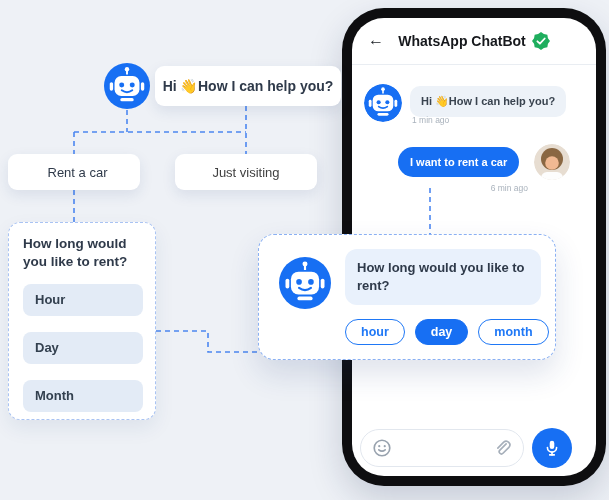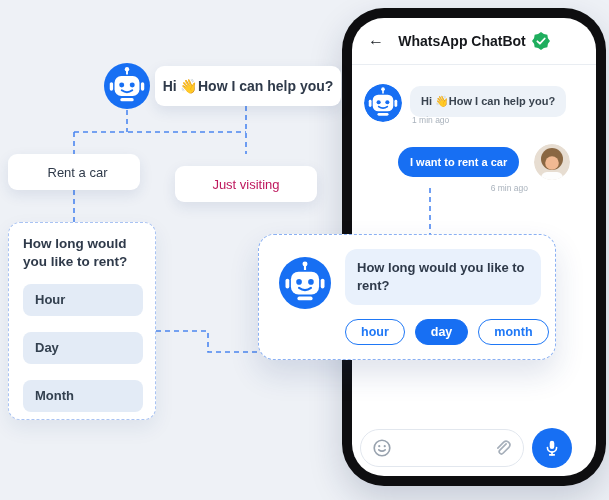--- a/index.html
+++ b/index.html
@@ -36,21 +36,21 @@
   .mic-btn { position:absolute; left:180px; top:410px; width:40px; height:40px; border-radius:50%;
              background:#176ff3; display:flex; align-items:center; justify-content:center; cursor:pointer; }
   .icon22 { width:22px; height:22px; display:block; }
 
   
   .node { background:#fff; border-radius:9px; box-shadow:0 5px 14px rgba(30,60,120,.10);
           display:flex; align-items:center; justify-content:center; z-index:3; }
   .robot-wrap { z-index:3; }
   .greeting { left:155px; top:66px; width:186px; height:40px; font-size:14px; font-weight:700; color:#2f3a4a; white-space:nowrap; }
   .branch1 { left:8px; top:154px; width:132px; height:36px; font-size:13px; font-weight:400; color:#2f3a4a; cursor:pointer;padding-left:7px; }
-  .branch2 { left:175px; top:166px; width:142px; height:36px; font-size:13px; color:#be185d; cursor:pointer; }
+  .branch2 { left:175px; top:154px; width:142px; height:36px; font-size:13px; color:#404040; cursor:pointer; }
 
   .q-card { left:8px; top:222px; width:148px; height:198px; background:#fff; border:1.5px dashed #a9c3f3;
             border-radius:12px; box-shadow:0 8px 20px rgba(30,60,120,.08); padding:12px 14px; z-index:3; }
   .q-title { font-size:13.5px; font-weight:700; color:#2f3a4a; line-height:1.35; margin-bottom:13px; }
   .q-opt { width:120px; height:32px; line-height:32px; background:#e3ebf6; border-radius:8px;
            padding-left:12px; font-size:13px; font-weight:700; color:#33404f; margin-bottom:16px; cursor:pointer; }
 
   
   .popup { left:258px; top:234px; width:298px; height:126px; background:#fff; border:1.5px dashed #8ab0f3;
            border-radius:16px; box-shadow:0 14px 30px rgba(30,60,120,.14); z-index:4; }

